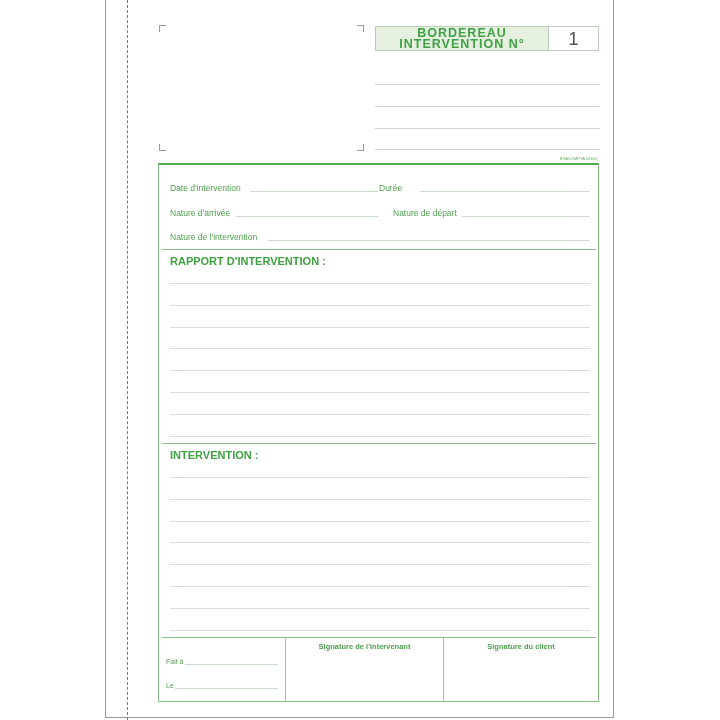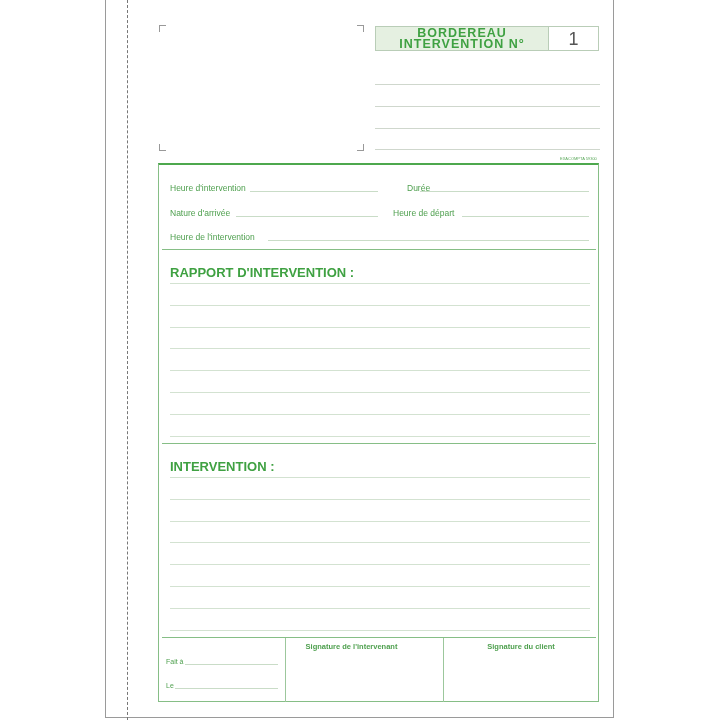--- a/index.html
+++ b/index.html
@@ -12,21 +12,21 @@
   .c-bl{left:159px;top:144px;border-left-width:1px;border-bottom-width:1px;}
   .c-br{left:357px;top:144px;border-right-width:1px;border-bottom-width:1px;}
   .titlebox{position:absolute;left:375px;top:26px;width:224px;height:25px;border:1px solid #b9cdb7;box-sizing:border-box;display:flex;}
   .title{flex:0 0 172px;background:#e5f0e1;border-right:1px solid #b9cdb7;color:#3fa142;font-weight:bold;font-size:12.5px;line-height:11px;text-align:center;letter-spacing:1px;padding-top:1px;}
   .number{flex:1;text-align:center;font-size:18px;line-height:24px;color:#555;}
   .addr-line{position:absolute;left:375px;width:225px;border-top:1px solid #cfd7cd;}
   .ref{position:absolute;left:560px;top:156px;font-size:4px;color:#5aa85a;}
   .frame{position:absolute;left:158px;top:163px;width:441px;height:539px;border:1px solid #86be86;border-top:2px solid #4ea84e;box-sizing:border-box;}
   .lbl{position:absolute;font-size:8.5px;color:#4fa04f;white-space:nowrap;}
   .fill{position:absolute;border-top:1px solid #c9dcc7;}
-  .sect{position:absolute;left:170px;font-size:13px;font-weight:bold;color:#3fa142;margin-top:10px;}
+  .sect{position:absolute;left:170px;font-size:11px;font-weight:bold;color:#3fa142;}
   .sep{position:absolute;left:162px;width:434px;border-top:1px solid #86be86;}
   .rule{position:absolute;left:170px;width:420px;border-top:1px solid #d3e2d1;}
   .vdiv{position:absolute;top:638px;height:64px;border-left:1px solid #9cc79c;}
   .sig{position:absolute;top:642px;font-size:7.5px;font-weight:bold;color:#4fa04f;text-align:center;}
   .small{position:absolute;font-size:7px;color:#4fa04f;}
 </style>
 </head>
 <body>
 
 <div class="page"></div>
@@ -47,31 +47,31 @@
 
 <div class="addr-line" style="top:84px"></div>
 <div class="addr-line" style="top:106px"></div>
 <div class="addr-line" style="top:128px"></div>
 <div class="addr-line" style="top:149px"></div>
 
 <div class="ref">EXACOMPTA 59300</div>
 
 <div class="frame"></div>
 
-<span class="lbl" style="left:170px;top:183px">Heure d'intervention</span>
+<span class="lbl" style="left:170px;top:183px">Date d'intervention</span>
 <div class="fill" style="left:250px;top:191px;width:128px"></div>
-<span class="lbl" style="left:407px;top:183px">Durée</span>
+<span class="lbl" style="left:379px;top:183px">Durée</span>
 <div class="fill" style="left:420px;top:191px;width:169px"></div>
 
 <span class="lbl" style="left:170px;top:208px">Nature d'arrivée</span>
 <div class="fill" style="left:236px;top:216px;width:142px"></div>
-<span class="lbl" style="left:393px;top:208px">Heure de départ</span>
+<span class="lbl" style="left:393px;top:208px">Nature de départ</span>
 <div class="fill" style="left:462px;top:216px;width:127px"></div>
 
-<span class="lbl" style="left:170px;top:232px">Heure de l'intervention</span>
+<span class="lbl" style="left:170px;top:232px">Nature de l'intervention</span>
 <div class="fill" style="left:268px;top:240px;width:321px"></div>
 
 <div class="sep" style="top:249px"></div>
 
 <div class="sect" style="top:255px">RAPPORT D'INTERVENTION :</div>
 <div class="rule" style="top:283px"></div>
 <div class="rule" style="top:305px"></div>
 <div class="rule" style="top:327px"></div>
 <div class="rule" style="top:348px"></div>
 <div class="rule" style="top:370px"></div>
@@ -94,16 +94,16 @@
 <div class="sep" style="top:637px"></div>
 
 <div class="vdiv" style="left:285px"></div>
 <div class="vdiv" style="left:443px"></div>
 
 <span class="small" style="left:166px;top:658px">Fait à</span>
 <div class="fill" style="left:185px;top:664px;width:93px"></div>
 <span class="small" style="left:166px;top:682px">Le</span>
 <div class="fill" style="left:175px;top:688px;width:103px"></div>
 
-<div class="sig" style="left:273px;width:157px">Signature de l'intervenant</div>
+<div class="sig" style="left:286px;width:157px">Signature de l'intervenant</div>
 <div class="sig" style="left:444px;width:154px">Signature du client</div>
 <div style="position:absolute;left:286px;top:655px;width:157px;height:46px"></div>
 <div style="position:absolute;left:444px;top:655px;width:154px;height:46px"></div>
 
 </body></html>

